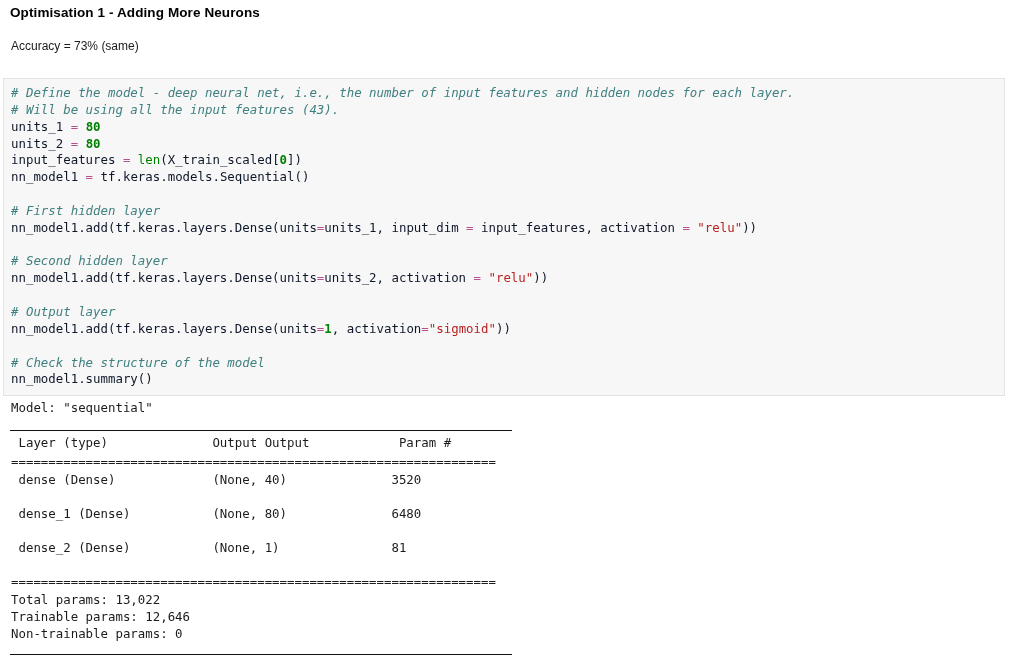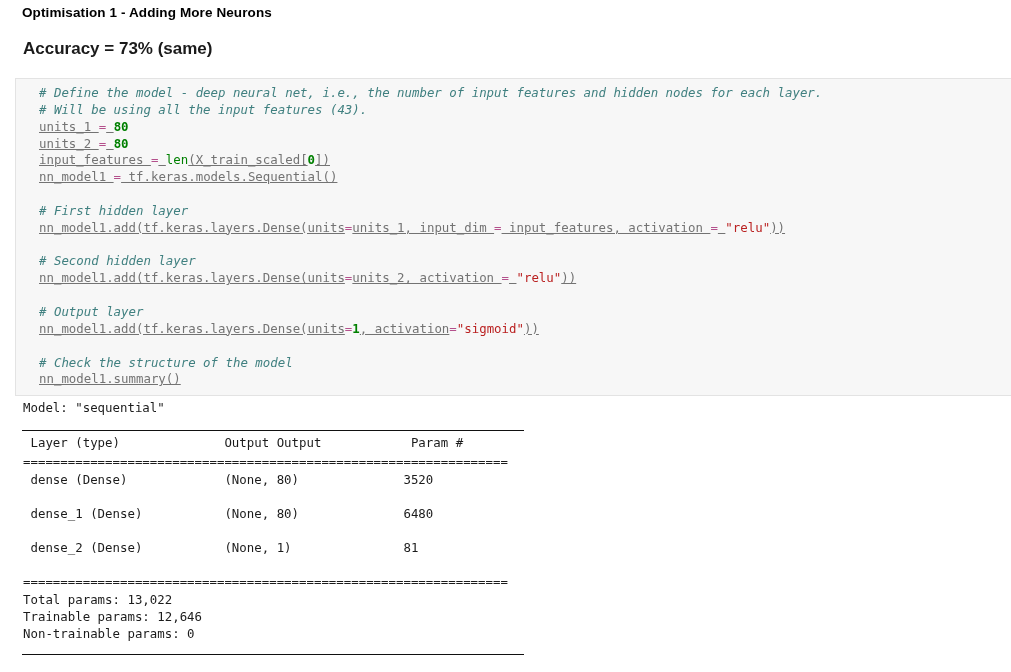--- a/index.html
+++ b/index.html
@@ -11,43 +11,43 @@
     width: 1011px;
     height: 672px;
     position: relative;
     overflow: hidden;
     font-family: "Liberation Sans", sans-serif;
     color: #000000;
   }
 
   .page {
     position: absolute;
-    left: 12px; top: 0;
+    left: 0; top: 0;
     width: 843px;
     height: 672px;
     padding-left: 45px;
   }
 
   
   .nb-heading {
     position: absolute;
     left: 10px;
     top: 5px;
     font-size: 13.5px;
     font-weight: bold;
     letter-spacing: 0.1px;
     color: #000000;
     white-space: nowrap;
   }
   .nb-paragraph {
     position: absolute;
     left: 11px;
     top: 39px;
-    font-size: 17px;
-    font-weight: bold;
+    font-size: 12px;
+    font-weight: normal;
     color: #1a1a1a;
     white-space: nowrap;
   }
 
   
   .code-cell {
     position: absolute;
     left: 3px;
     top: 78px;
     width: 1002px;
@@ -60,28 +60,28 @@
   .code-body {
     position: absolute;
     left: 7px;
     top: 6px;
     font-family: "DejaVu Sans Mono", "Liberation Mono", monospace;
     font-size: 12.4px;
     line-height: 16.85px;
     white-space: pre;
     color: #000000;
   }
-  .code-body .ln { display: block; height: 16.85px; margin-left: 16px; }
+  .code-body .ln { display: block; height: 16.85px; }
 
   .c  { color: #408080; font-style: italic; }  
   .o  { color: #b4508c; }                       
   .n  { color: #008000; font-weight: bold; text-align: center; }    
   .nb { color: #008000; }                       
   .s  { color: #ba2121; }                       
-  .p  { color: #737373; text-decoration: underline; }                       
+  .p  { color: #0f172a; }                       
 
   
   .out-area {
     position: absolute;
     left: 0;
     top: 400px;
     width: 1011px;
   }
   .out-text {
     position: absolute;
@@ -116,21 +116,21 @@
   <div class="out-area">
 
     <div class="out-text" style="top:0px;">Model: "sequential"</div>
 
     <div class="rule" style="top:30px;"></div>
 
     <div class="out-text" style="top:35px;" id="tbl-header"> Layer (type)              Output Output            Param #</div>
 
     <div class="out-text" style="top:54px;">=================================================================</div>
 
-    <div class="out-text" style="top:72px;" id="tbl-row-0"> dense (Dense)             (None, 80)              3520</div>
+    <div class="out-text" style="top:72px;" id="tbl-row-0"> dense (Dense)             (None, 40)              3520</div>
 
     <div class="out-text" style="top:106px;" id="tbl-row-1"> dense_1 (Dense)           (None, 80)              6480</div>
 
     <div class="out-text" style="top:140px;" id="tbl-row-2"> dense_2 (Dense)           (None, 1)               81</div>
 
     <div class="out-text" style="top:174px;">=================================================================</div>
 
     <div class="out-text" style="top:192px;">Total params: 13,022</div>
 
     <div class="out-text" style="top:209px;">Trainable params: 12,646</div>

